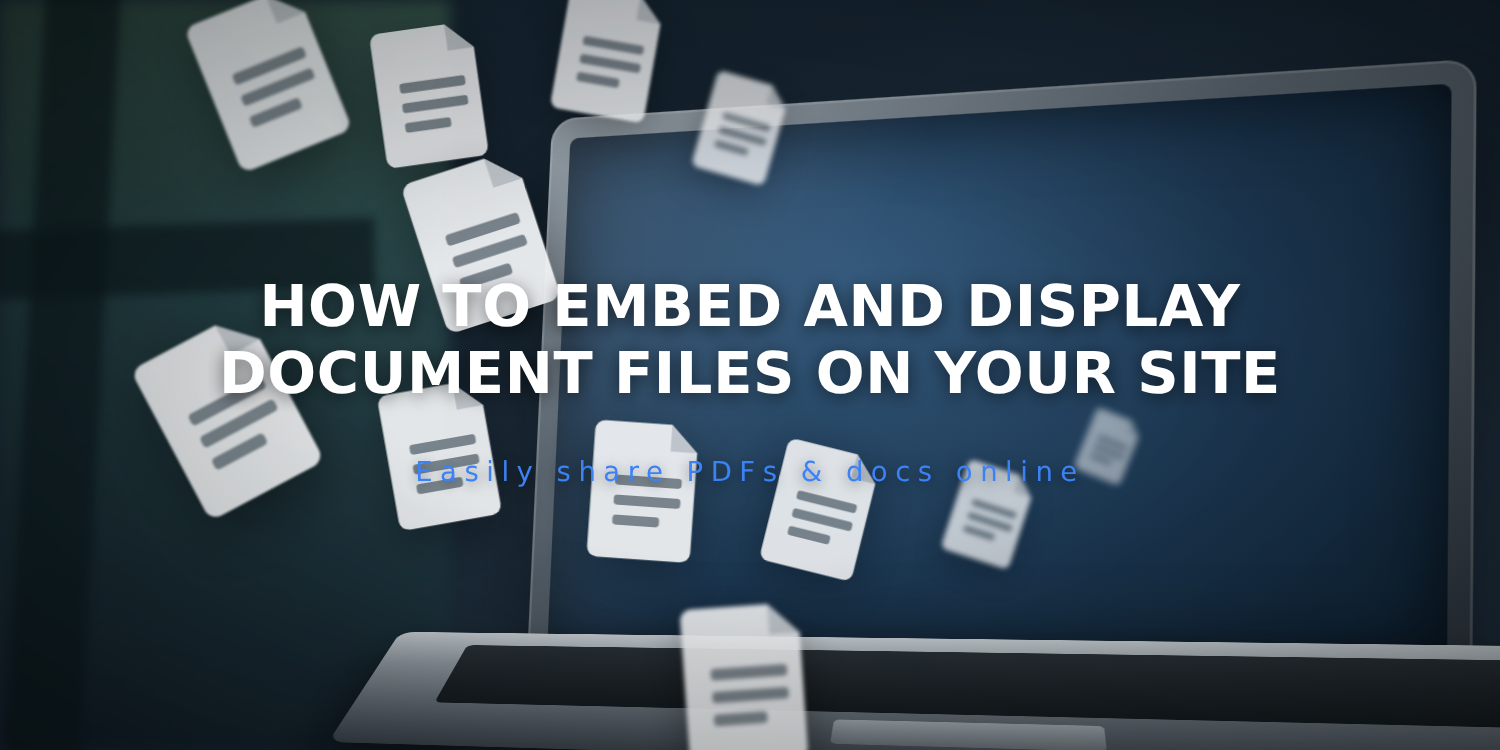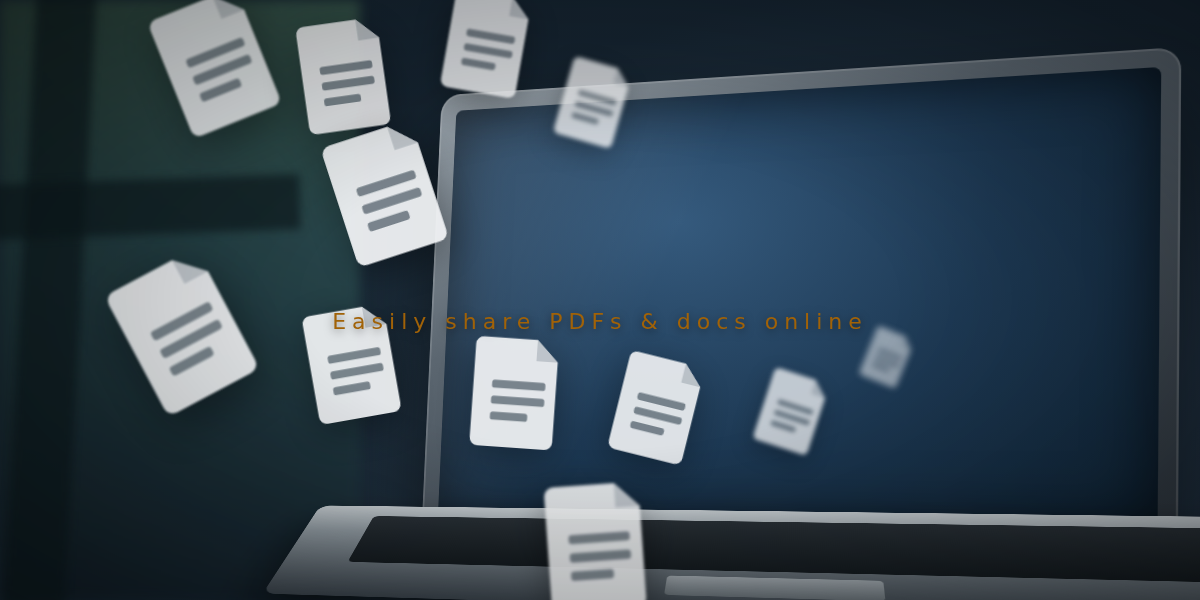--- a/index.html
+++ b/index.html
@@ -129,21 +129,21 @@
       font-weight: 700;
       font-size: 46px;
       line-height: 1.14;
       letter-spacing: .5px;
       text-shadow: 0 3px 14px rgba(0,0,0,.55);
       max-width: 920px;
       margin-top: 10px;
     }
     .subtitle {
       margin-top: 42px;
-      color: #a16207;
+      color: #3b82f6;
       font-size: 22px;
       font-weight: 400;
       letter-spacing: 6px;
       text-shadow: 0 2px 10px rgba(0,0,0,.5);
     }
   </style>
 </head>
 <body>
 
 <div class="scene"></div>
@@ -230,14 +230,15 @@
   </div>
 <div class="doc d12">
     <svg viewBox="0 0 72 90">
       <use href="#docglyph"></use>
     </svg>
   </div>
 
 <div class="vignette"></div>
 
 <div class="overlay">
+  <h1 class="title">HOW TO EMBED AND DISPLAY DOCUMENT FILES ON YOUR SITE</h1>
   <div class="subtitle">Easily share PDFs &amp; docs online</div>
 </div>
 
 </body></html>

